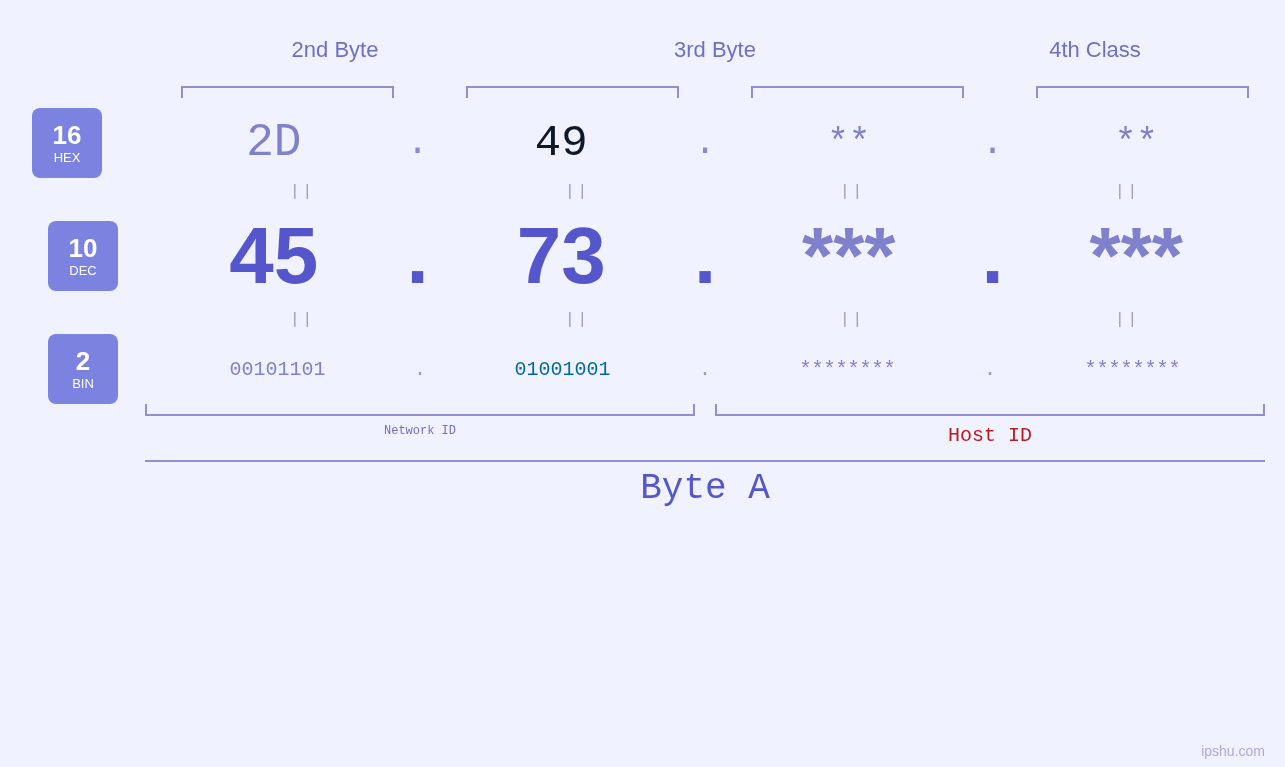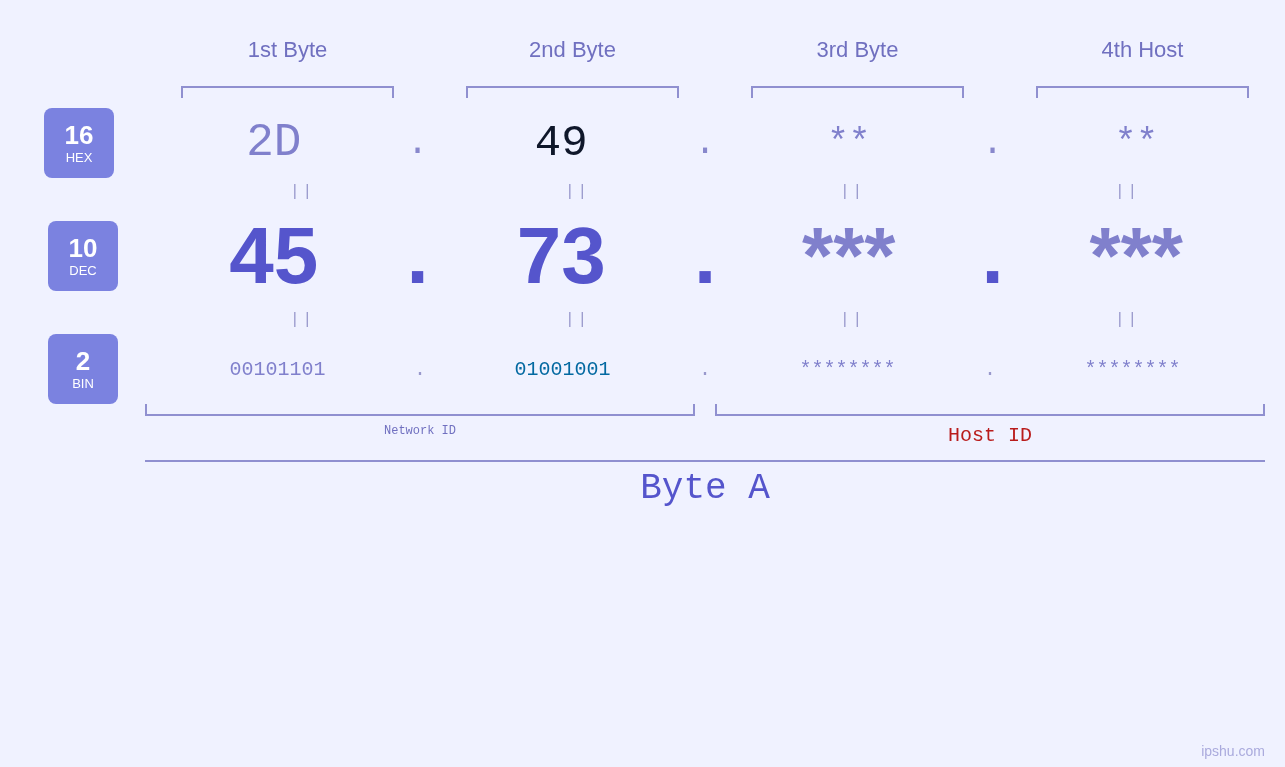--- a/index.html
+++ b/index.html
@@ -192,43 +192,42 @@
       font-size: 36px;
       color: #8888cc;
     }
   </style>
 </head>
 <body>
 
 <div class="container">
 
   <div class="byte-headers">
-    <div class="byte-header">1st Byte</div>
     <div class="byte-header">2nd Byte</div>
     <div class="byte-header">3rd Byte</div>
-    <div class="byte-header">4th Host</div>
+    <div class="byte-header">4th Class</div>
   </div>
 
   <div class="bracket-row">
     <div class="bracket-cell">
         <div class="bracket-top"></div>
       </div>
     <div class="bracket-cell">
         <div class="bracket-top"></div>
       </div>
     <div class="bracket-cell">
         <div class="bracket-top"></div>
       </div>
     <div class="bracket-cell">
         <div class="bracket-top"></div>
       </div>
   </div>
 
   <div style="display:flex; align-items:center; margin-left:145px; margin-right:20px; height:70px; margin-top:10px;">
-    <div style="position:absolute; left:44px;">
+    <div style="position:absolute; left:32px;">
       <div class="base-badge">
         <span class="base-num">16</span>
         <span class="base-label">HEX</span>
       </div>
     </div>
     <div class="hex-row data-row" style="display:flex; flex:1; align-items:center; justify-content:center;">
       <div class="data-cell" style="font-size:46px; color:#8080cc;">2D</div>
       <div class="dot-sep dot-small">.</div>
       <div class="data-cell" style="font-size:44px; color:#0f172a;">49</div>
       <div class="dot-sep dot-small">.</div>

